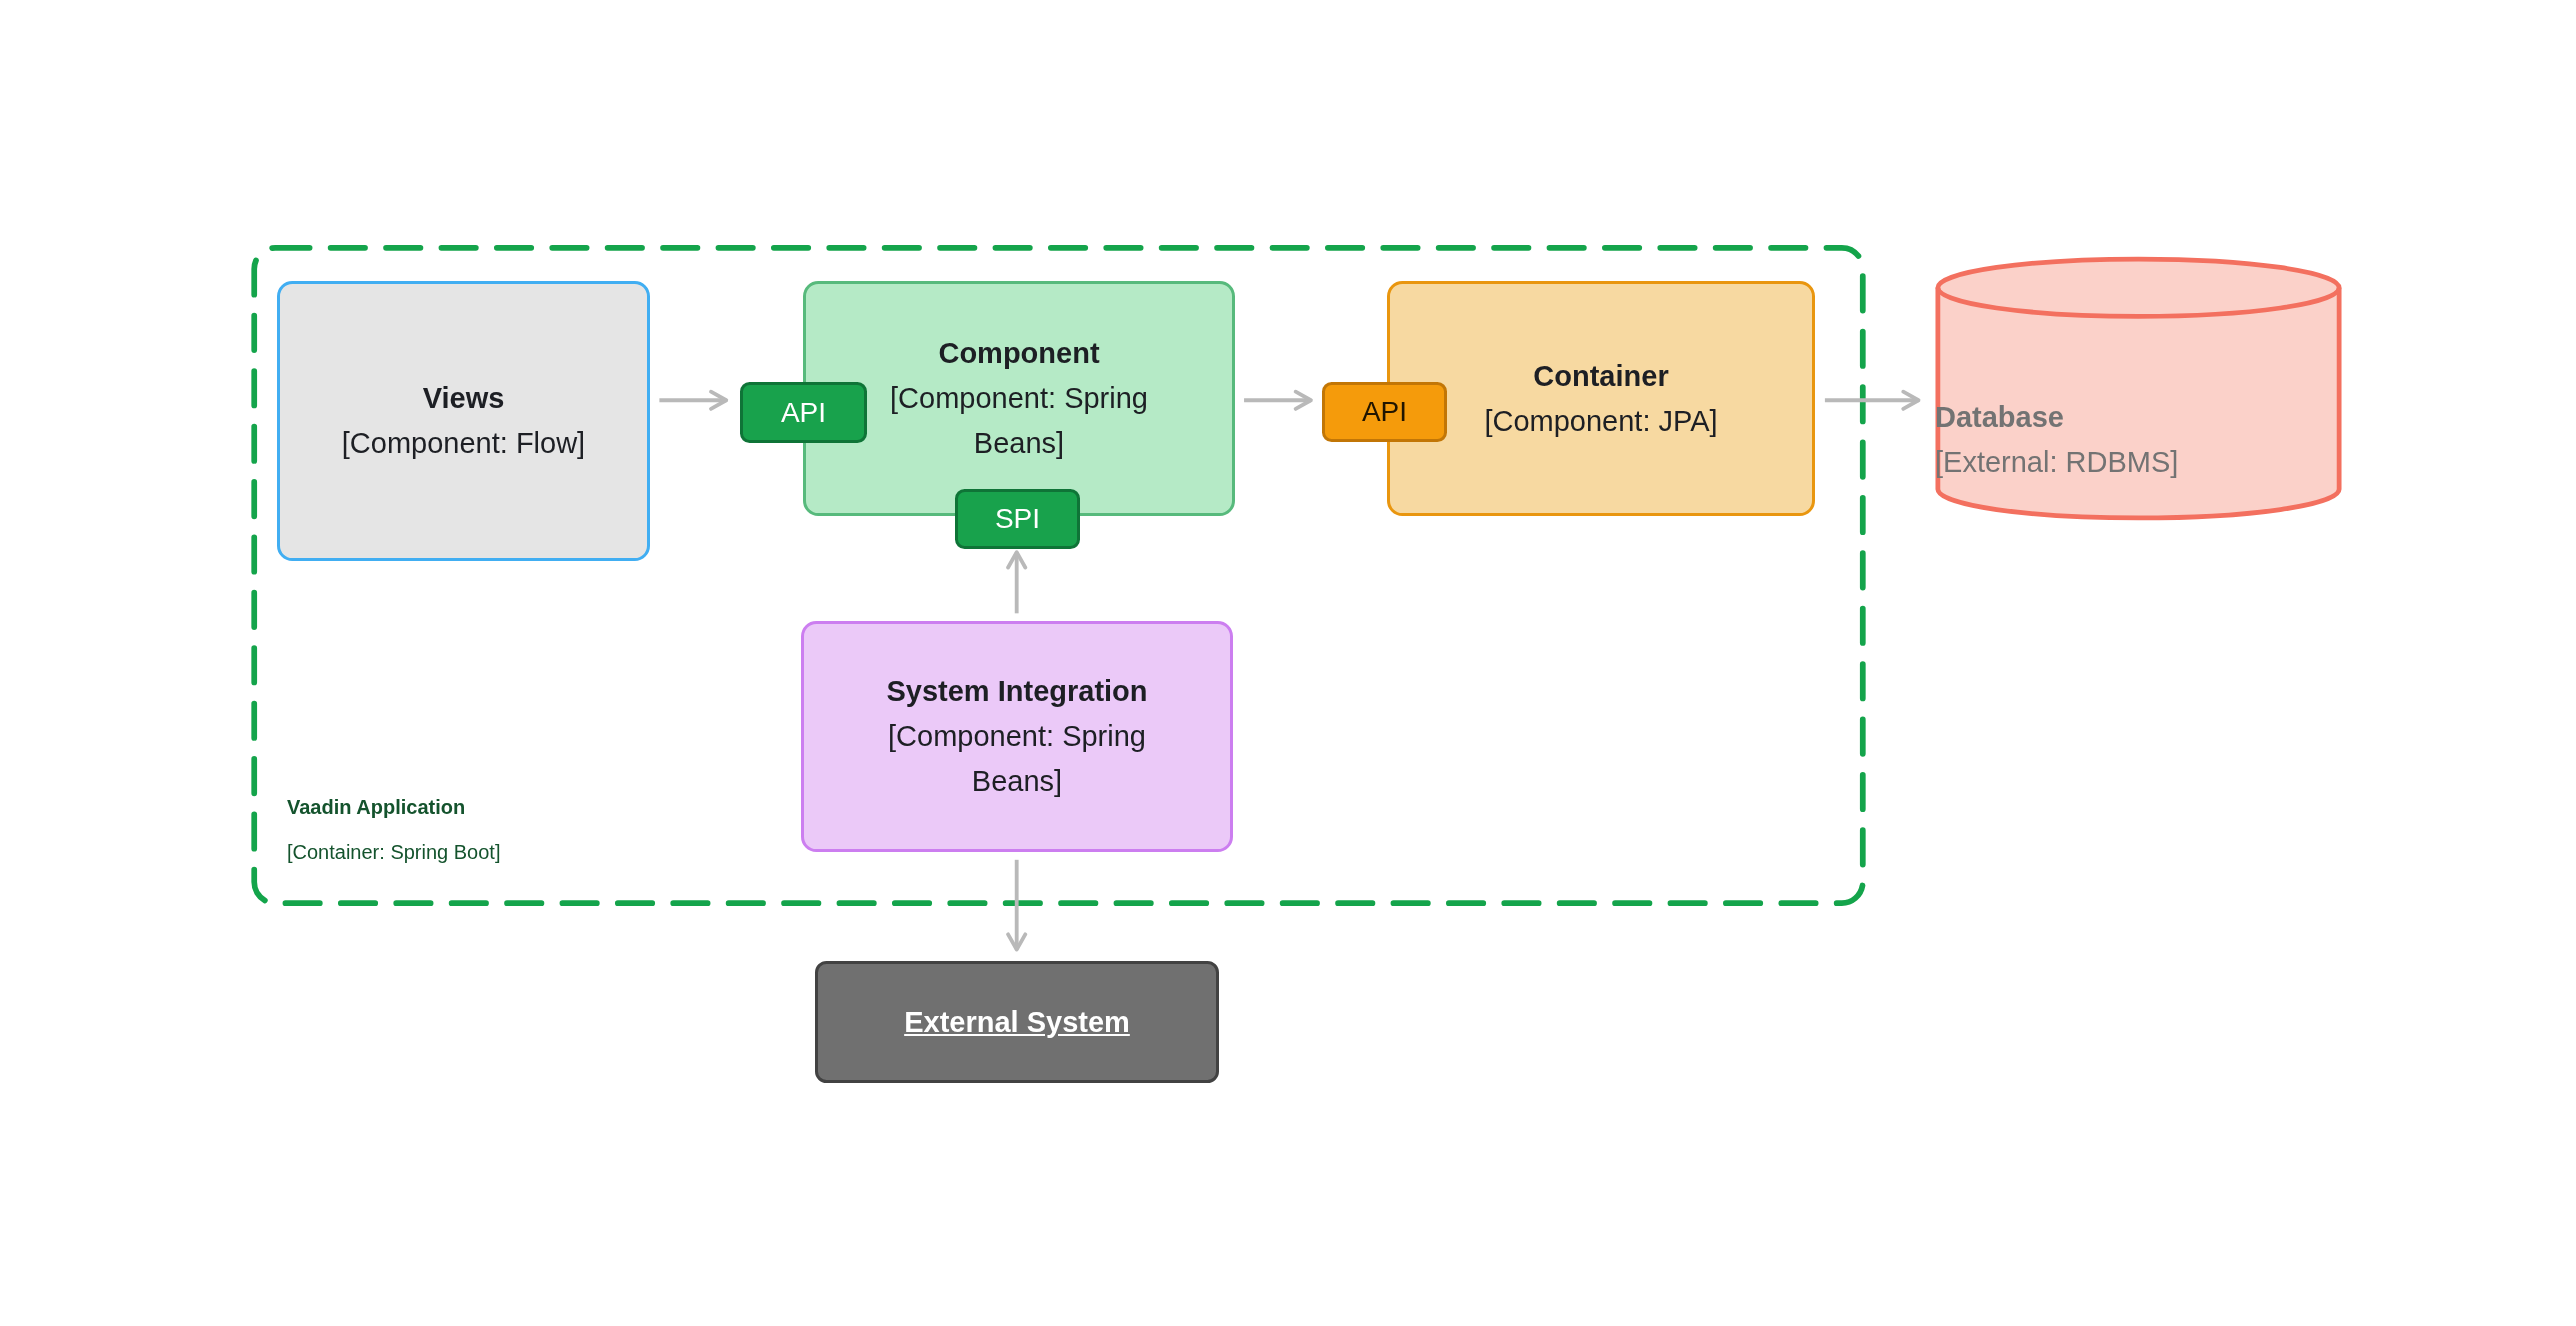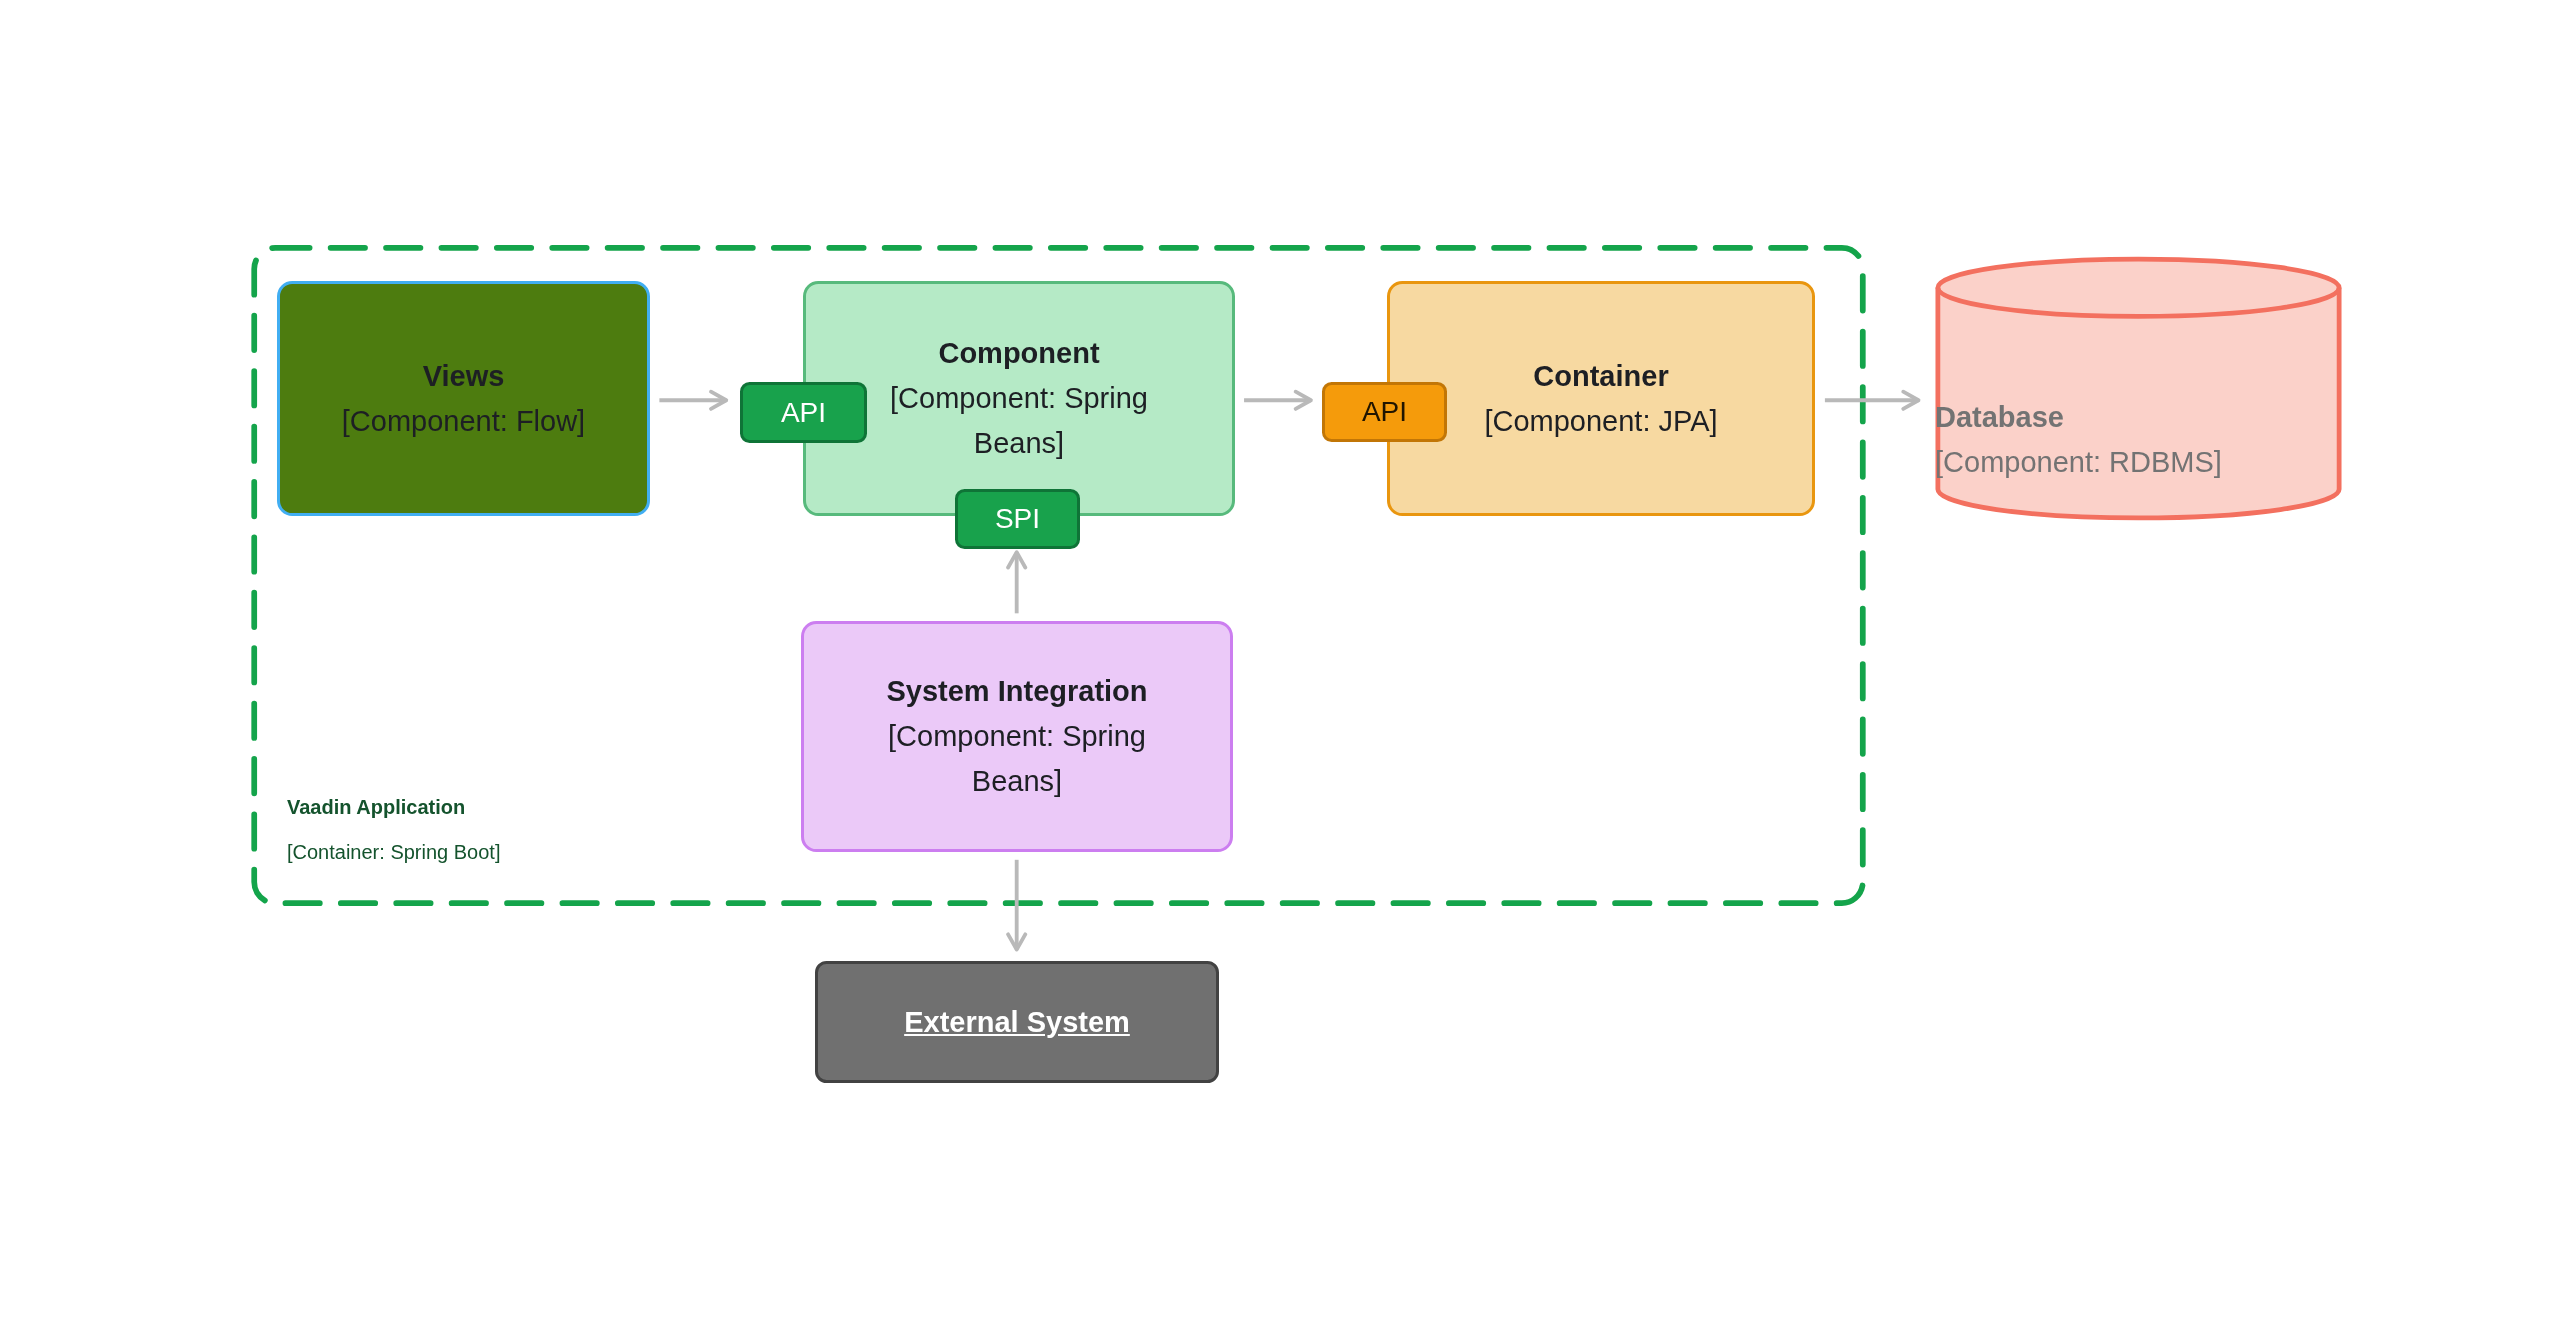--- a/index.html
+++ b/index.html
@@ -48,22 +48,22 @@
     color: #1d1f24;
     font-size: 29px;
     line-height: 45px;
     z-index: 2;
   }
   .node .node-title { font-weight: bold; }
   .node .node-subtitle { font-weight: normal; }
   .node.narrow .node-subtitle { max-width: 315px; }
 
   .node-views {
-    left: 277px; top: 281px; width: 373px; height: 235px;
-    background: #4d7c0f; border: 3.8px solid #41aef2;
+    left: 277px; top: 281px; width: 373px; height: 280px;
+    background: #e5e5e5; border: 3.8px solid #41aef2;
   }
   .node-services {
     left: 803px; top: 281px; width: 432px; height: 235px;
     background: #b5eac6; border: 3.8px solid #57ba7c;
   }
   .node-entities {
     left: 1387px; top: 281px; width: 428px; height: 235px;
     background: #f7d9a1; border: 3.8px solid #e9960f;
   }
   .node-system-integration {
@@ -182,21 +182,21 @@
     <div class="node-title">External System</div>
   </div>
 
   <div class="db-wrap">
     <svg width="407" height="266" viewBox="0 0 426 278">
       <path d="M 3 33 A 210 30 0 0 1 423 33 L 423 244 A 210 30 0 0 1 3 244 Z" fill="#fbd1c9" stroke="#f3705f" stroke-width="5" stroke-linejoin="round"></path>
       <path d="M 3 33 A 210 30 0 0 0 423 33" fill="none" stroke="#f3705f" stroke-width="5"></path>
     </svg>
     <div class="db-text">
       <div class="node-title">Database</div>
-      <div class="node-subtitle">[Component: RDBMS]</div>
+      <div class="node-subtitle">[External: RDBMS]</div>
     </div>
   </div>
 
   <div class="badge badge-green badge-api-services">API</div>
   <div class="badge badge-green badge-spi-services">SPI</div>
   <div class="badge badge-orange badge-api-entities">API</div>
 
 </div>
 
 

